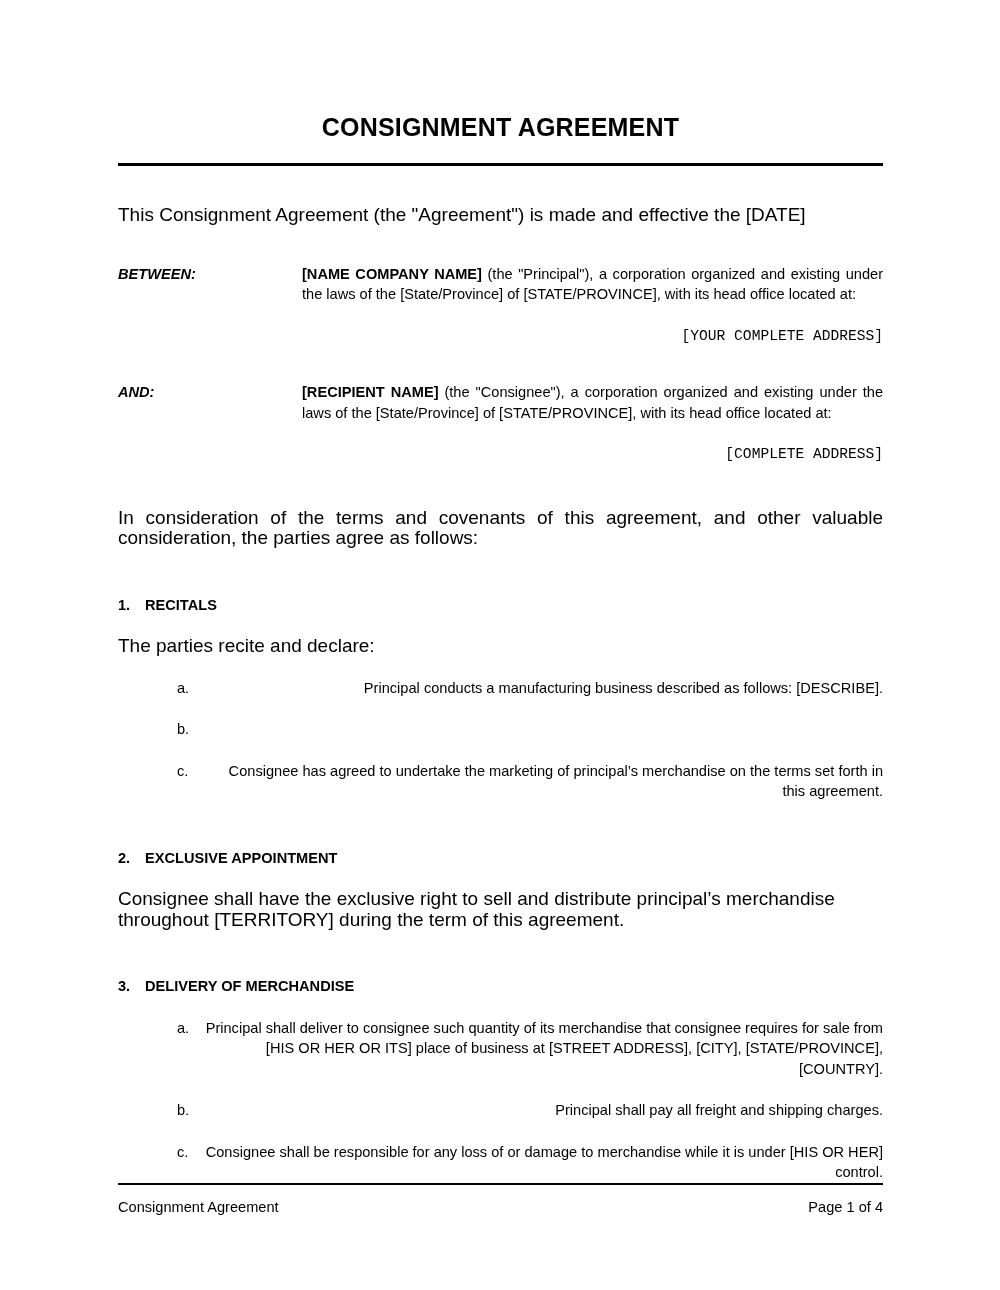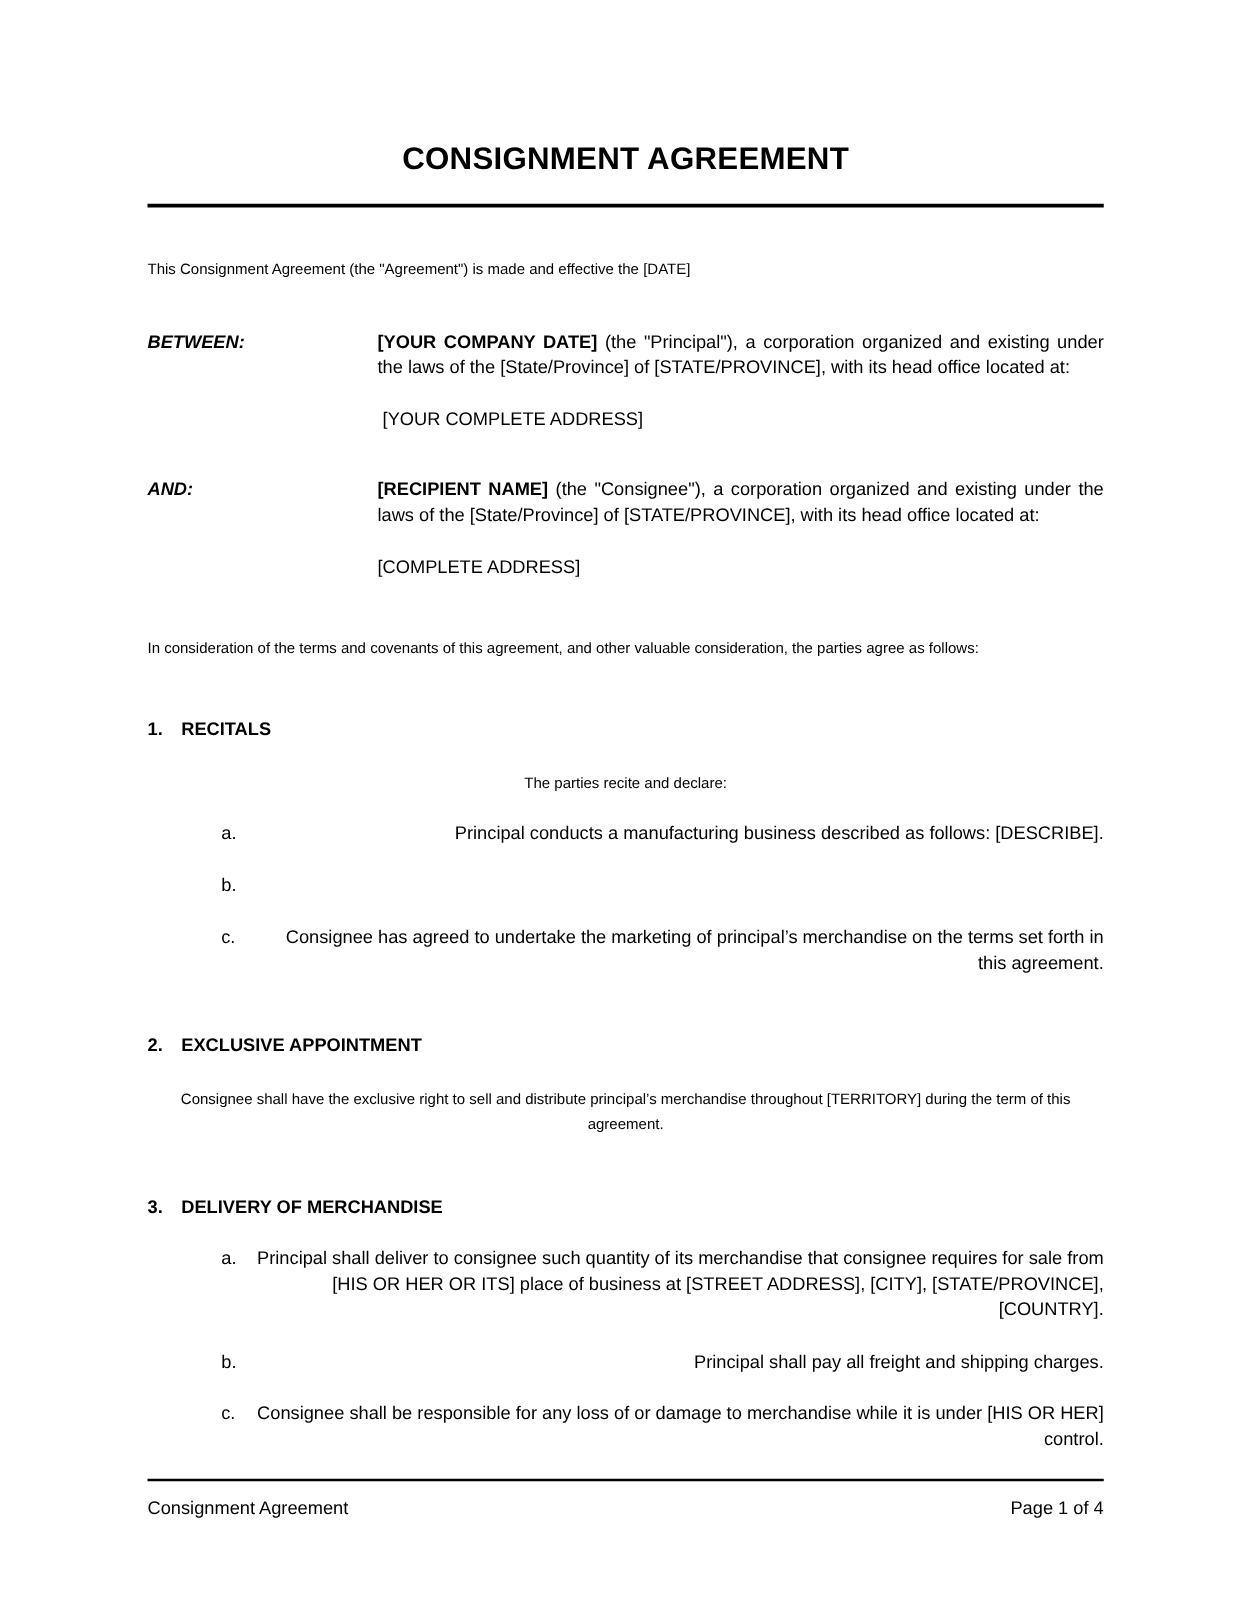--- a/index.html
+++ b/index.html
@@ -45,27 +45,27 @@
   .title-rule {
     margin-top: 21px;
     height: 0;
     border: 0;
     border-top: 3px solid #000;
     width: 765px;
   }
 
   
   .para {
-    font-size: 12px;
+    font-size: 19px;
     line-height: 20.5px;
     text-align: justify;
     margin: 0;
   }
   .para.left {
-    text-align: center;
+    text-align: left;
   }
 
   .intro-line {
     margin-top: 39px;
   }
 
   
   .party-block {
     display: flex;
     margin-top: 38px;
@@ -80,22 +80,23 @@
     font-style: italic;
   }
   .party-body {
     flex: 1 1 auto;
     font-size: 14.6px;
     line-height: 20.5px;
     text-align: justify;
   }
   .party-body .addr {
     margin-top: 21px;
-    text-align: left;
+    text-align: right;
     white-space: pre;
+    font-family: Liberation Mono, monospace;
   }
   .party-body b { font-weight: bold; }
 
   .and-block { margin-top: 36px; }
 
   .consideration {
     margin-top: 43px;
   }
 
   
@@ -171,21 +172,21 @@
   <div class="content">
 
     <h1 class="doc-title">CONSIGNMENT AGREEMENT</h1>
     <div class="title-rule"></div>
 
     <p class="para intro-line">This Consignment Agreement (the "Agreement") is made and effective the [DATE]</p>
 
     <div class="party-block">
       <div class="party-label">BETWEEN:</div>
       <div class="party-body">
-        <span><b>[YOUR COMPANY DATE]</b><span> (the "Principal"), a corporation organized and existing under the laws of the [State/Province] of [STATE/PROVINCE], with its head office located at:</span></span>
+        <span><b>[NAME COMPANY NAME]</b><span> (the "Principal"), a corporation organized and existing under the laws of the [State/Province] of [STATE/PROVINCE], with its head office located at:</span></span>
         <div class="addr"> [YOUR COMPLETE ADDRESS]</div>
       </div>
     </div>
 
     <div class="party-block and-block">
       <div class="party-label">AND:</div>
       <div class="party-body">
         <span><b>[RECIPIENT NAME]</b><span> (the "Consignee"), a corporation organized and existing under the laws of the [State/Province] of [STATE/PROVINCE], with its head office located at:</span></span>
         <div class="addr">[COMPLETE ADDRESS]</div>
       </div>

